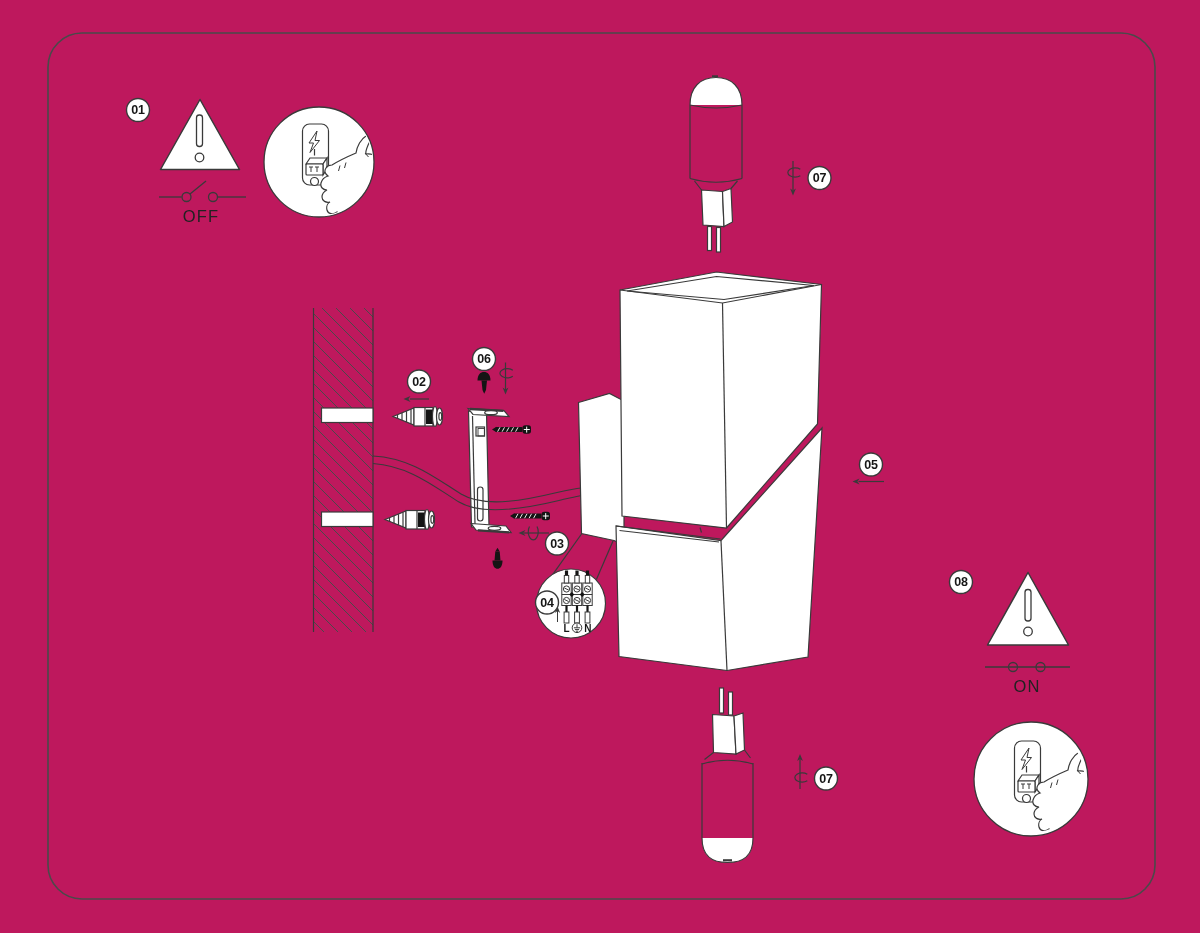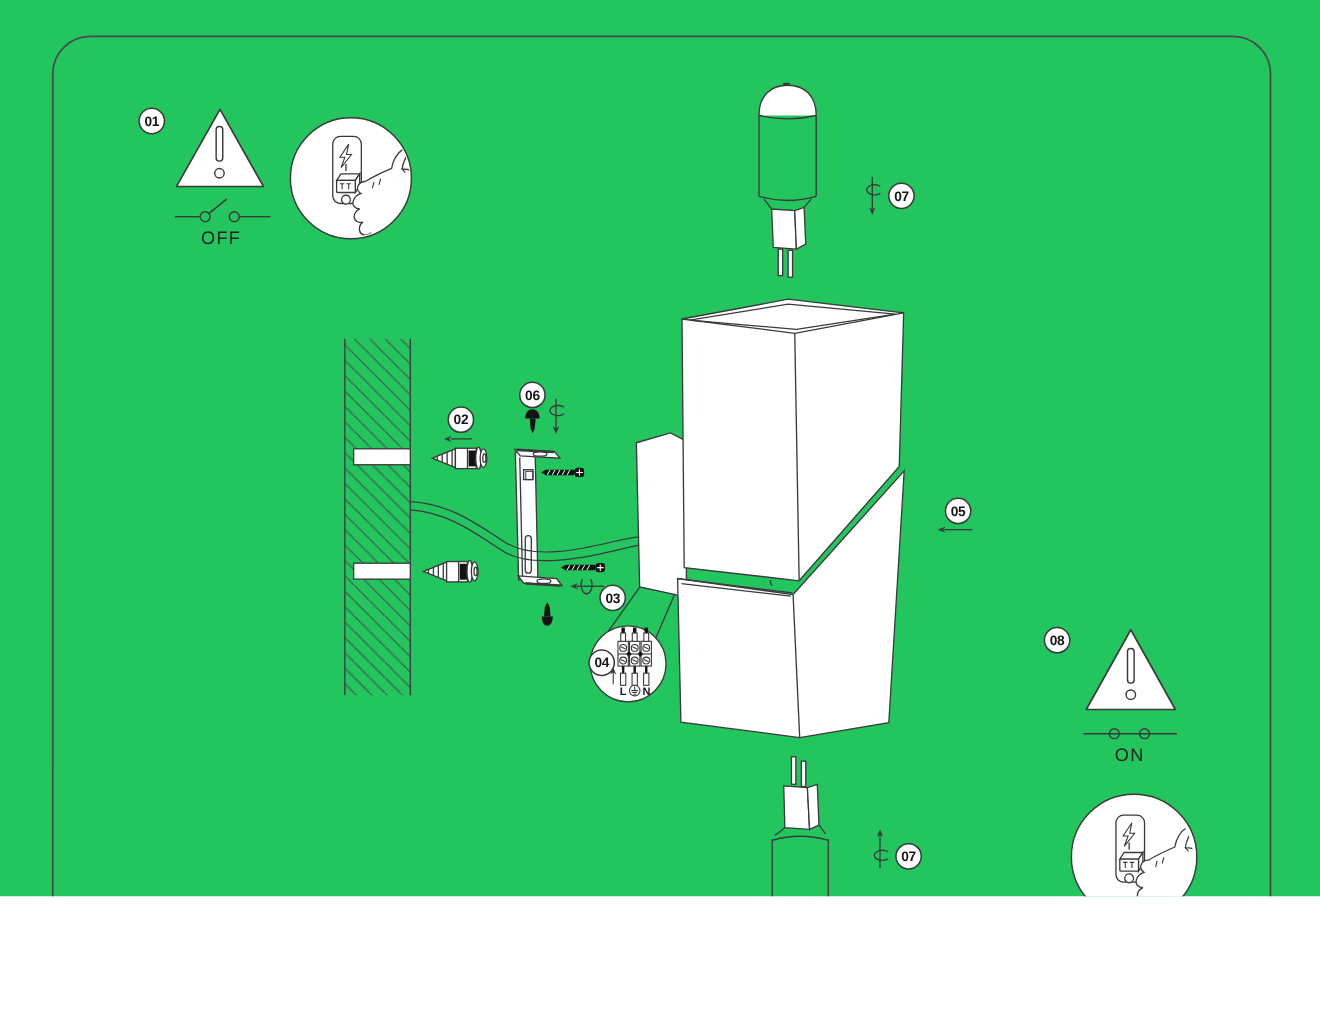--- a/index.html
+++ b/index.html
@@ -1,16 +1,16 @@
 <!DOCTYPE html>
 <html><head>
 <meta charset="utf-8">
 <style>
   html,body{margin:0;padding:0;background:#ffffff;}
-  .sheet{position:relative;width:1200px;height:815px;background:#22c55e;overflow:hidden;
+  .sheet{position:relative;width:1200px;height:933px;background:#be185d;overflow:hidden;
          font-family:"Liberation Sans", sans-serif;}
   svg{display:block;}
   text{font-family:"Liberation Sans", sans-serif;fill:#161616;}
   .stepnum{font-size:12.5px;font-weight:700;letter-spacing:-0.3px;}
   .bigtext{font-size:16.5px;letter-spacing:1.2px;fill:#222;}
   .termtext{font-size:10px;font-weight:700;}
 </style>
 </head>
 <body>
 

